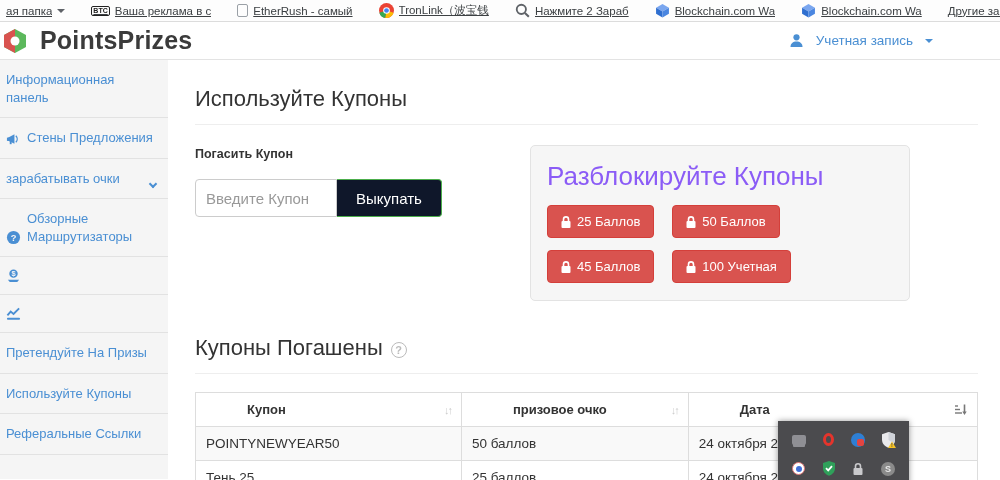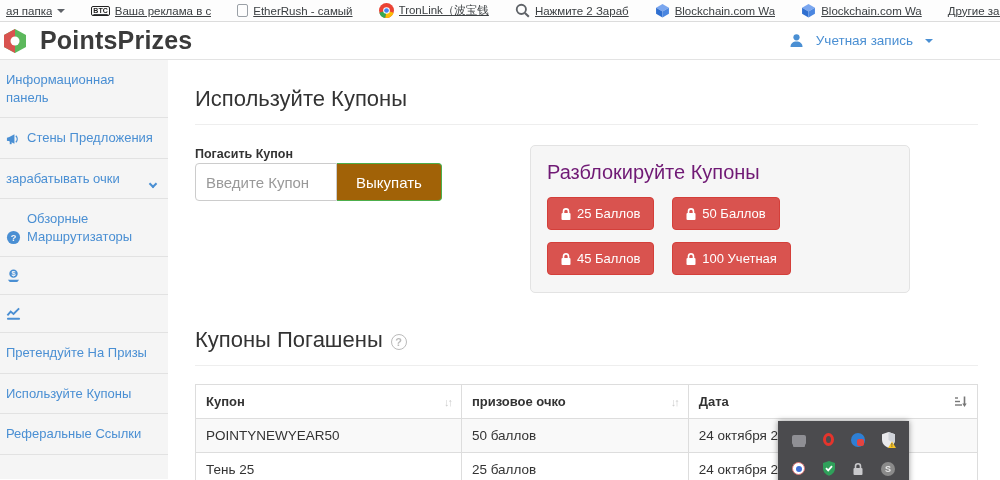--- a/index.html
+++ b/index.html
@@ -37,46 +37,46 @@
     transform:rotate(45deg); margin-right:4px; margin-top:-3px; }
   .sicon { width:15px; height:15px; flex-shrink:0; }
 
   
   .main { flex:1; background:#fff; padding:18px 22px 0 27px; position:relative; }
   .page-title { font-size:22px; font-weight:normal; color:#333; margin:8px 0 12px; }
   .rule { border:none; border-top:1px solid #eee; margin-bottom:18px; }
 
   .top-row { display:flex; align-items:flex-start; }
   .redeem-col { width:335px; flex-shrink:0; padding-top:4px; }
-  .redeem-label { font-size:12.5px; font-weight:bold; margin-bottom:2px; }
+  .redeem-label { font-size:12.5px; font-weight:bold; margin-bottom:18px; }
   .input-group { display:flex; }
   .coupon-input { width:142px; height:38px; border:1px solid #ccc; border-radius:4px 0 0 4px;
     padding:0 10px; font-size:15px; color:#555; outline:none; font-family:"Liberation Sans", sans-serif; }
   .coupon-input::placeholder { color:#999; }
-  .redeem-btn { height:38px; background:#a16207; border:1px solid #4cae4c; border-left:none;
+  .redeem-btn { height:38px; background:#0f172a; border:1px solid #4cae4c; border-left:none;
     border-radius:0 4px 4px 0; color:#fff; font-size:15px; padding:4px 19px; cursor:pointer; font-family:"Liberation Sans", sans-serif; }
 
   .unlock-panel { width:380px; background:#f6f6f6; border:1px solid #e3e3e3; border-radius:5px;
     padding:15px 16px 17px; margin-top:2px; }
-  .unlock-title { font-size:20px; color:#701a75; font-weight:normal; margin-bottom:13px; }
+  .unlock-title { font-size:26px; color:#8b5cf6; font-weight:normal; margin-bottom:13px; }
   .unlock-btns { display:flex; flex-wrap:wrap; gap:12px 18px; }
   .lock-btn { background:#d9534f; border:1px solid #d43f3a; border-radius:4px; color:#fff;
     font-size:13px; padding:8px 13px; display:flex; align-items:center; gap:6px; cursor:pointer; font-family:"Liberation Sans", sans-serif; }
 
   .redeemed-section { margin-top:34px; }
   .section-title { font-size:22px; color:#333; font-weight:normal; display:flex; align-items:center; gap:8px; margin-bottom:12px; }
   .q-circle { width:16px; height:16px; border:1px solid #bbb; border-radius:50%; color:#bbb;
     font-size:11px; font-weight:bold; display:inline-flex; align-items:center; justify-content:center; margin-top:3px; }
 
   table.coupons { width:100%; border-collapse:collapse; font-size:13.5px; }
   .coupons th, .coupons td { border:1px solid #ddd; padding:9px 10px; text-align:left; }
   .coupons th { font-size:13px; cursor:pointer; }
   .coupons tbody tr:nth-child(odd) { background:#f9f9f9; }
   .th-inner { display:flex; align-items:center; }
-  .th-inner .grow { flex:1; }
+  .th-inner .grow { flex:1;margin-left:41px; }
   .sort-dim { color:#ccc; font-size:11px; letter-spacing:-2px; }
   .col-coupon { width:34%; } .col-points { width:29%; } .col-date { width:37%; }
 
   
   .tray-popup { position:absolute; left:778px; top:421px; width:131px; height:66px;
     background:#4b4b4e; box-shadow:0 0 6px rgba(0,0,0,.4); display:grid;
     grid-template-columns:repeat(4,1fr); align-items:center; justify-items:center; padding:4px 6px; z-index:50; }
   .tray-ic { width:16px; height:16px; display:flex; align-items:center; justify-content:center; cursor:pointer; }
   .ic-monitor { width:14px; height:10px; background:#8f8f94; border-radius:2px; box-shadow:0 3px 0 -1px #8f8f94; }
   .ic-opera { width:11px; height:13px; border:3px solid #e5342c; border-radius:50%; }

